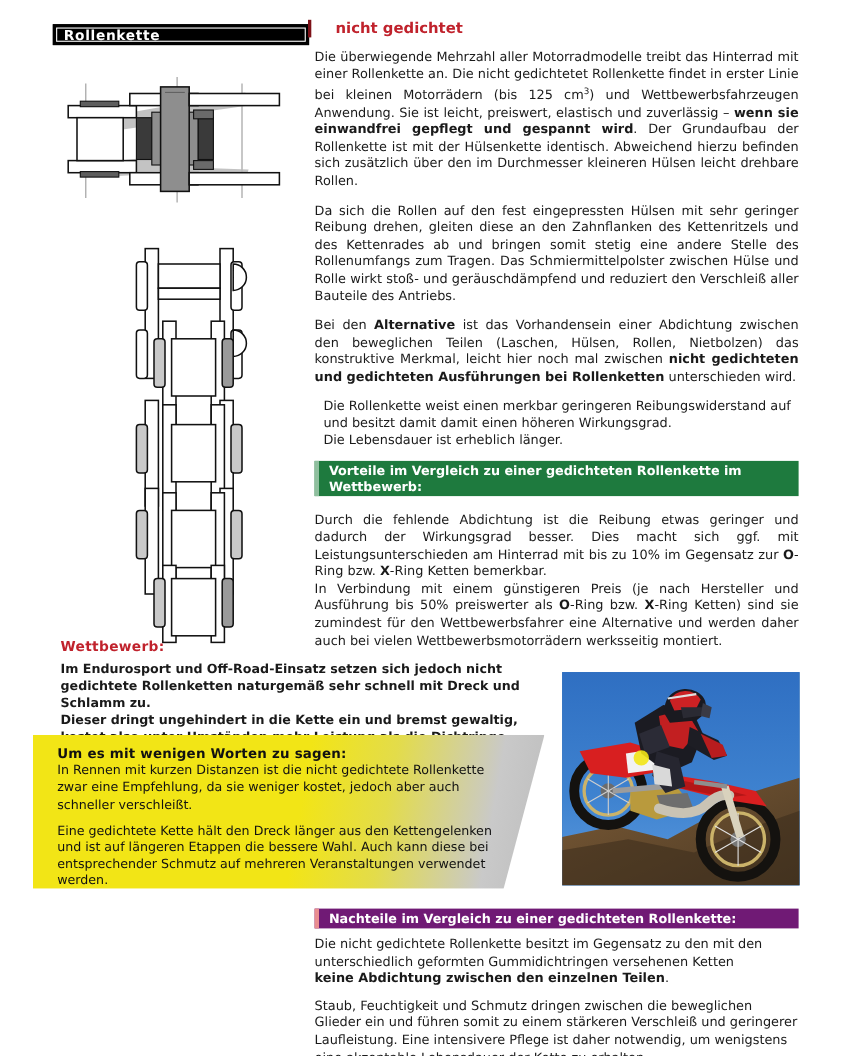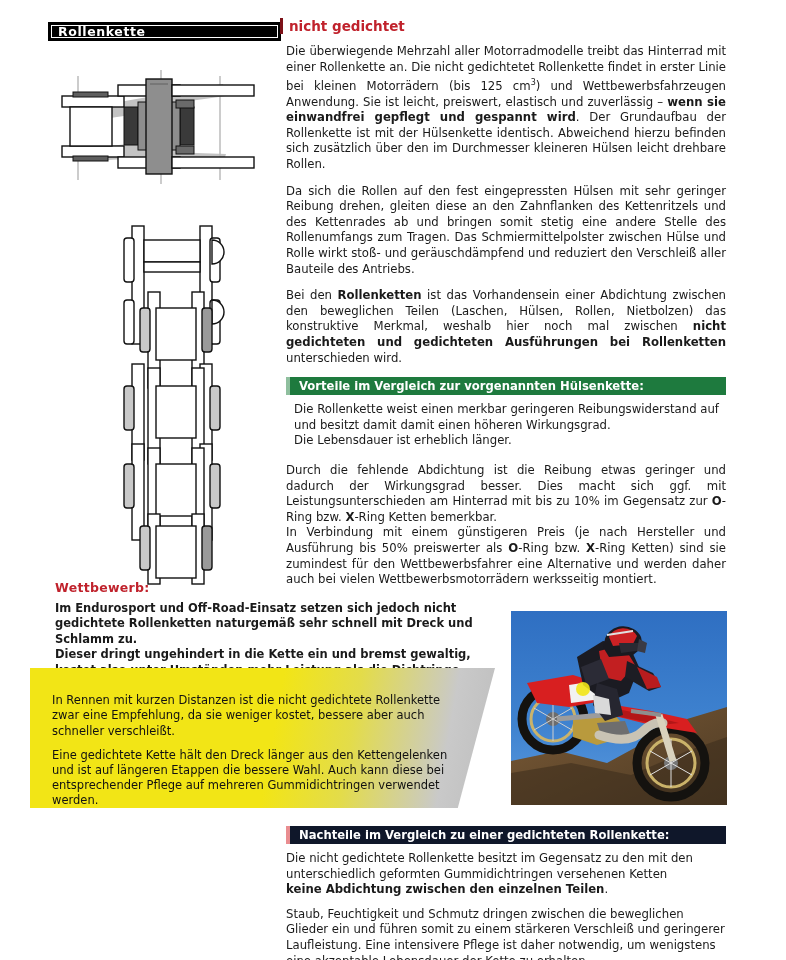--- a/index.html
+++ b/index.html
@@ -27,39 +27,39 @@
   .title-bar .txt{
     position:relative;z-index:2;
     color:#fff;font-size:12.5px;font-weight:bold;letter-spacing:.6px;
     padding-left:9px;
   }
 
   
   .rightcol{position:absolute;left:286px;top:18px;width:440px;}
   .heading-red{
     color:#c0222c;font-size:13.5px;font-weight:bold;
-    border-left:3px solid #7d1118;padding-left:6px;margin-left:-6px;
+    border-left:3px solid #7d1118;padding-left:22px;margin-left:-6px;
     line-height:16px;
   }
   p.body{
     font-size:11.7px;line-height:15.6px;margin:0 0 11px 0;
     text-align:justify;color:#1a1a1a;
   }
   p.body.nojust{text-align:left;}
   p.body b{font-weight:bold;}
   sup{font-size:8px;vertical-align:super;}
 
   .bar{
     color:#ffffff;font-size:11.6px;font-weight:bold;
     padding:2px 0 2px 9px;margin:2px 0 7px 0;
     line-height:14px;
     box-sizing:border-box;
   }
   .bar.green{background:#1e7a3e;border-left:4px solid #8fbf9e;}
-  .bar.red{background:#0f172a;border-left:4px solid #e98d90;margin-top:14px;}
+  .bar.red{background:#701a75;border-left:4px solid #e98d90;margin-top:14px;}
 
   
   .anm-wrap{position:absolute;left:55px;top:580px;width:470px;}
   .anm-title{color:#c0222c;font-size:12.5px;font-weight:bold;margin-bottom:6px;letter-spacing:.3px;}
   .anm-body{font-size:11.5px;line-height:15.4px;color:#1a1a1a;}
 
   
   .callout{
     position:absolute;left:30px;top:668px;width:465px;height:140px;
   }
@@ -198,50 +198,50 @@
 
     <div class="heading-red">nicht gedichtet</div>
 
     <p class="body" style="margin-top:10px;">
       <span>Die überwiegende Mehrzahl aller Motorradmodelle treibt das Hinterrad mit einer Rollenkette an. Die nicht gedichtetet Rollenkette findet in erster Linie bei kleinen Motorrädern (bis 125 cm</span><sup>3</sup><span>) und Wettbewerbsfahrzeugen Anwendung. Sie ist leicht, preiswert, elastisch und zuverlässig – </span><b>wenn sie einwandfrei gepflegt und gespannt wird</b><span>. Der Grundaufbau der Rollenkette ist mit der Hülsenkette identisch. Abweichend hierzu befinden sich zusätzlich über den im Durchmesser kleineren Hülsen leicht drehbare Rollen.</span>
     </p>
 
     <p class="body">Da sich die Rollen auf den fest eingepressten Hülsen mit sehr geringer Reibung drehen, gleiten diese an den Zahnflanken des Kettenritzels und des Kettenrades ab und bringen somit stetig eine andere Stelle des Rollenumfangs zum Tragen. Das Schmiermittelpolster zwischen Hülse und Rolle wirkt stoß- und geräuschdämpfend und reduziert den Verschleiß aller Bauteile des Antriebs.</p>
 
     <p class="body">
-      <span>Bei den </span><b>Rollenketten</b><span> ist das Vorhandensein einer Abdichtung zwischen den beweglichen Teilen (Laschen, Hülsen, Rollen, Nietbolzen) das konstruktive Merkmal, weshalb hier noch mal zwischen </span><b>nicht gedichteten und gedichteten Ausführungen bei Rollenketten</b><span> unterschieden wird.</span>
-    </p>
-
-    <div class="bar green">Vorteile im Vergleich zur vorgenannten Hülsenkette:</div>
+      <span>Bei den </span><b>Alternative</b><span> ist das Vorhandensein einer Abdichtung zwischen den beweglichen Teilen (Laschen, Hülsen, Rollen, Nietbolzen) das konstruktive Merkmal, leicht hier noch mal zwischen </span><b>nicht gedichteten und gedichteten Ausführungen bei Rollenketten</b><span> unterschieden wird.</span>
+    </p>
+
     <p class="body nojust" style="white-space:pre-line;margin-left:8px;">Die Rollenkette weist einen merkbar geringeren Reibungswiderstand auf und besitzt damit damit einen höheren Wirkungsgrad.
 Die Lebensdauer ist erheblich länger.</p>
 
+    <div class="bar green">Vorteile im Vergleich zu einer gedichteten Rollenkette im Wettbewerb:</div>
     <p class="body" style="margin-bottom:0;margin-top:14px;">
       <span>Durch die fehlende Abdichtung ist die Reibung etwas geringer und dadurch der Wirkungsgrad besser. Dies macht sich ggf. mit Leistungsunterschieden am Hinterrad mit bis zu 10% im Gegensatz zur </span><b>O</b><span>-Ring bzw. </span><b>X</b><span>-Ring Ketten bemerkbar.</span>
     </p>
     <p class="body">
       <span>In Verbindung mit einem günstigeren Preis (je nach Hersteller und Ausführung bis 50% preiswerter als </span><b>O</b><span>-Ring bzw. </span><b>X</b><span>-Ring Ketten) sind sie zumindest für den Wettbewerbsfahrer eine Alternative und werden daher auch bei vielen Wettbewerbsmotorrädern werksseitig montiert.</span>
     </p>
   </div>
 
   <div class="anm-wrap">
     <div class="anm-title">Wettbewerb:</div>
     <div class="anm-body" style="white-space:pre-line;font-weight:bold;">Im Endurosport und Off-Road-Einsatz setzen sich jedoch nicht gedichtete Rollenketten naturgemäß sehr schnell mit Dreck und Schlamm zu.
 Dieser dringt ungehindert in die Kette ein und bremst gewaltig,
 kostet also unter Umständen mehr Leistung als die Dichtringe.</div>
   </div>
 
   <div class="callout">
     <div class="shape"></div>
     <div class="content">
       <p>
-        <br>
-        <span>In Rennen mit kurzen Distanzen ist die nicht gedichtete Rollenkette zwar eine Empfehlung, da sie weniger kostet, bessere aber auch schneller verschleißt.</span>
+        <span class="c-title">Um es mit wenigen Worten zu sagen:</span><br>
+        <span>In Rennen mit kurzen Distanzen ist die nicht gedichtete Rollenkette zwar eine Empfehlung, da sie weniger kostet, jedoch aber auch schneller verschleißt.</span>
       </p>
-      <p>Eine gedichtete Kette hält den Dreck länger aus den Kettengelenken und ist auf längeren Etappen die bessere Wahl. Auch kann diese bei entsprechender Pflege auf mehreren Gummidichtringen verwendet werden.</p>
+      <p>Eine gedichtete Kette hält den Dreck länger aus den Kettengelenken und ist auf längeren Etappen die bessere Wahl. Auch kann diese bei entsprechender Schmutz auf mehreren Veranstaltungen verwendet werden.</p>
     </div>
   </div>
 
   <div class="photo">
     <svg width="216" height="194" viewBox="0 0 216 194">
       <defs>
         <linearGradient id="sky" x1="0" y1="0" x2="0" y2="1">
           <stop offset="0%" stop-color="#2f6fc2"></stop>
           <stop offset="60%" stop-color="#3f83d0"></stop>
           <stop offset="100%" stop-color="#5c9ade"></stop>

